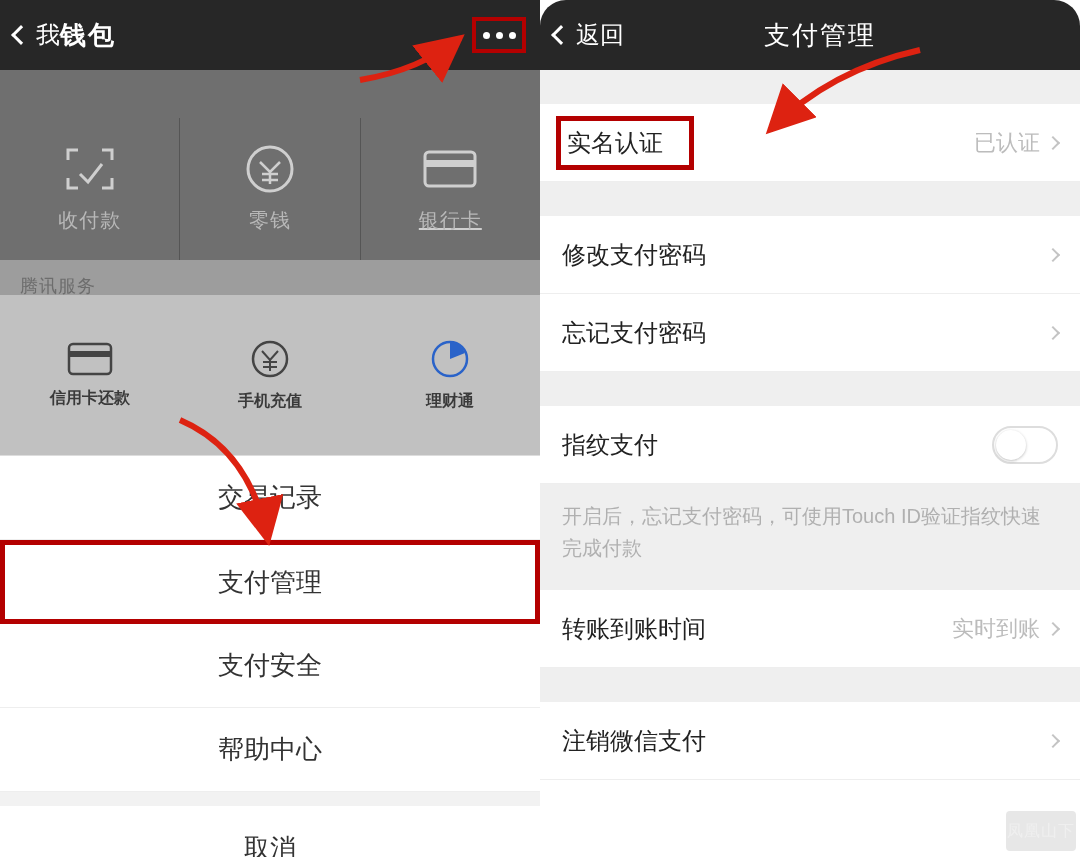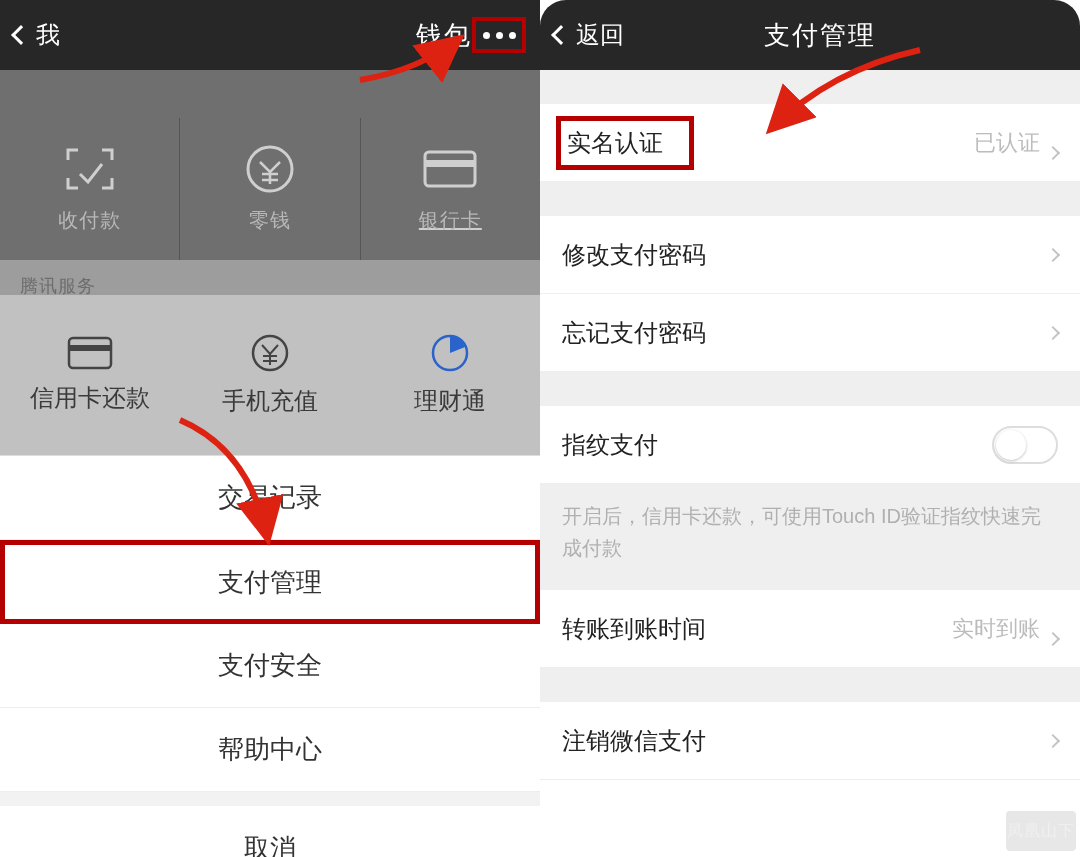--- a/index.html
+++ b/index.html
@@ -31,21 +31,21 @@
     font-size: 24px;
   }
   .back-group { display: flex; align-items: center; gap: 4px; cursor: pointer; }
   .chevron-left {
     width: 14px; height: 14px;
     border-left: 3px solid #fff;
     border-bottom: 3px solid #fff;
     transform: rotate(45deg);
     margin-right: 4px;
   }
-  .title-center { flex: 1; text-align: right; font-size: 26px; letter-spacing: 2px; }
+  .title-center { flex: 1; text-align: left; font-size: 26px; letter-spacing: 2px; font-weight: bold; }
   .more-dots {
     width: 54px; height: 36px;
     display: flex; align-items:center; justify-content:center;
     gap: 6px;
     cursor: pointer;
   }
   .more-dots span {
     width: 7px; height: 7px; border-radius: 50%; background: #fff;
   }
   .more-highlight {
@@ -94,21 +94,21 @@
   .svc-tile {
     flex: 1;
     display: flex;
     flex-direction: column;
     align-items: center;
     justify-content: center;
     gap: 12px;
     color: #3a3a3a;
     cursor: pointer;
   }
-  .svc-label { font-size: 24px; font-weight: 400; }
+  .svc-label { font-size: 16px; font-weight: 700; }
 
   .sheet {
     background: #fff;
     border-top: 1px solid #ddd;
   }
   .sheet-item {
     height: 84px;
     display:flex; align-items:center; justify-content:center;
     font-size: 26px;
     color: #333;
@@ -145,21 +145,21 @@
     background:#fff;
     display:flex;
     align-items:center;
     justify-content:space-between;
     padding: 0 22px;
     font-size: 24px;
     color:#222;
     border-bottom:1px solid #eee;
     cursor:pointer;
   }
-  .cell .value { color:#bcbcbc; font-size:22px; display:flex; align-items:flex-end; gap:8px;}
+  .cell .value { color:#bcbcbc; font-size:22px; display:flex; align-items:center; gap:8px;}
   .chevron-right-sm {
     width: 10px; height: 10px;
     border-top: 2px solid #c4c4c4;
     border-right: 2px solid #c4c4c4;
     transform: rotate(45deg);
   }
   .cell.highlighted .cell-label {
     border: 5px solid #b40000;
     padding: 6px 26px 6px 6px;
     margin-left: -6px;
@@ -354,21 +354,21 @@
         <span class="chevron-right-sm"></span>
       </span>
   </div>
 
   <div class="section-gap-r"></div>
 
   <div class="cell">
     <span>指纹支付</span>
     <div class="toggle"></div>
   </div>
-  <div class="hint">开启后，信用卡还款，可使用Touch ID验证指纹快速完成付款</div>
+  <div class="hint">开启后，忘记支付密码，可使用Touch ID验证指纹快速完成付款</div>
 
   <div class="cell">
     <span>转账到账时间</span>
     <span class="value">
       <span>实时到账</span>
       <span class="chevron-right-sm"></span>
     </span>
   </div>
 
   <div class="section-gap-r"></div>

